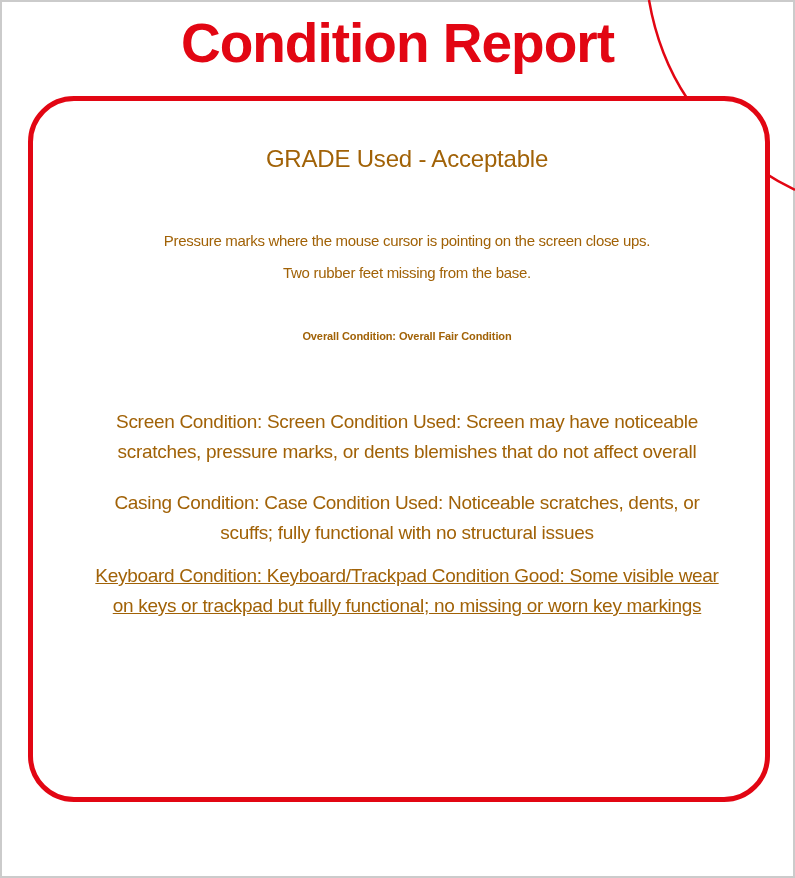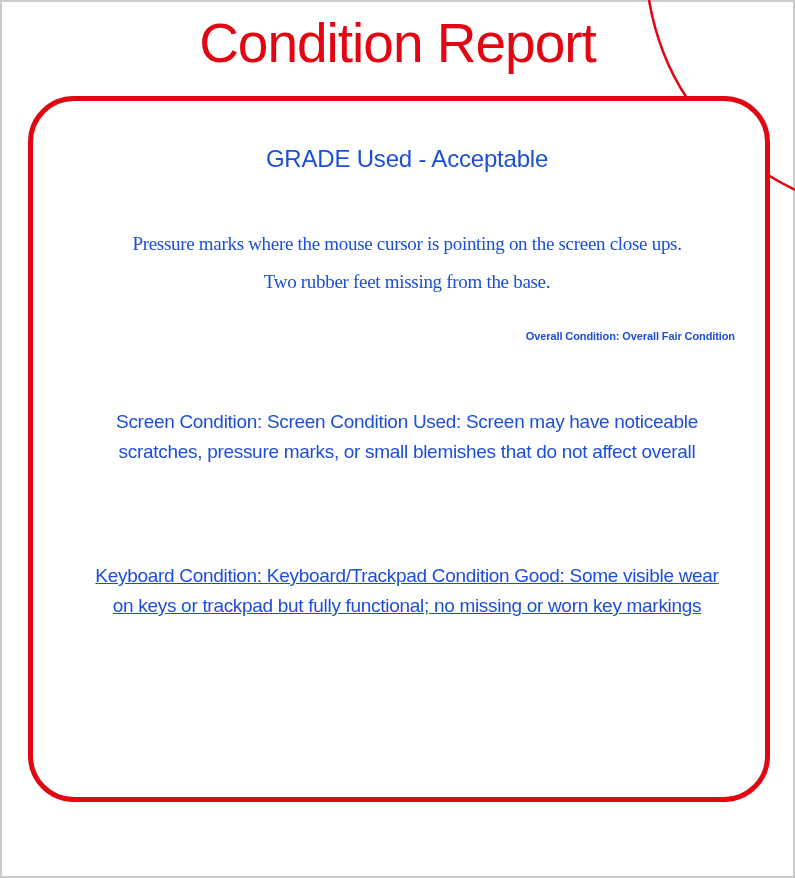--- a/index.html
+++ b/index.html
@@ -24,63 +24,61 @@
   }
   .page-title {
     position: absolute;
     top: 12px;
     left: 0;
     width: 100%;
     margin: 0;
     text-align: center;
     font-size: 55px;
     line-height: 62px;
-    font-weight: normal;
+    font-weight: bold;
     letter-spacing: -1px;
     color: #e20613;
   }
   .report-box {
     position: absolute;
     left: 28px;
     top: 96px;
     width: 742px;
     height: 706px;
     box-sizing: border-box;
     border: 5px solid #e20613;
     border-radius: 46px;
     background: #ffffff;
   }
   .block {
     position: absolute;
     left: 46px;
     right: 30px;
     text-align: center;
-    color: #1d4ed8;
+    color: #a16207;
     white-space: pre-line;
   }
   .grade-heading {
     top: 44px;
     font-size: 24px;
     line-height: 28px;
     letter-spacing: -0.2px;
   }
   .summary-text {
     top: 124px;
-    font-size: 19px;
-    line-height: 38px;
+    font-size: 15px;
+    line-height: 32px;
     letter-spacing: -0.3px;
-    font-family: Liberation Serif, serif;
   }
   .overall-condition {
     top: 228px;
     font-size: 11px;
     line-height: 14px;
     font-weight: 600;
     letter-spacing: -0.1px;
-    text-align: right;
   }
   .section-screen   { top: 306px; }
   .section-casing   { top: 387px; }
   .section-keyboard { top: 460px; text-decoration: underline; }
   .section-battery  { top: 531px; }
   .condition-section {
     font-size: 19px;
     line-height: 30px;
     letter-spacing: -0.3px;
   }
@@ -99,21 +97,23 @@
   <div class="report-box">
 
     <div class="block grade-heading">GRADE Used - Acceptable</div>
 
     <div class="block summary-text">Pressure marks where the mouse cursor is pointing on the screen close ups.
 Two rubber feet missing from the base.</div>
 
     <div class="block overall-condition">Overall Condition: Overall Fair Condition</div>
 
     <div class="block condition-section section-screen">Screen Condition: Screen Condition Used: Screen may have noticeable
-scratches, pressure marks, or small blemishes that do not affect overall</div>
+scratches, pressure marks, or dents blemishes that do not affect overall</div>
 
+    <div class="block condition-section section-casing">Casing Condition: Case Condition Used: Noticeable scratches, dents, or
+scuffs; fully functional with no structural issues</div>
 
     <div class="block condition-section section-keyboard">Keyboard Condition: Keyboard/Trackpad Condition Good: Some visible wear
 on keys or trackpad but fully functional; no missing or worn key markings</div>
 
 
   </div>
 </div>
 
 </body></html>

